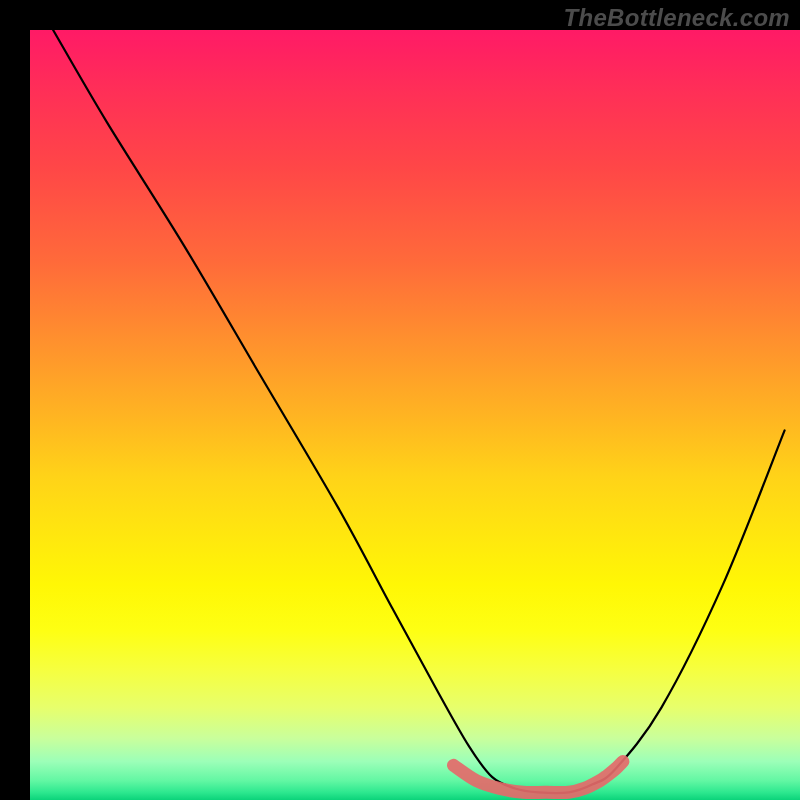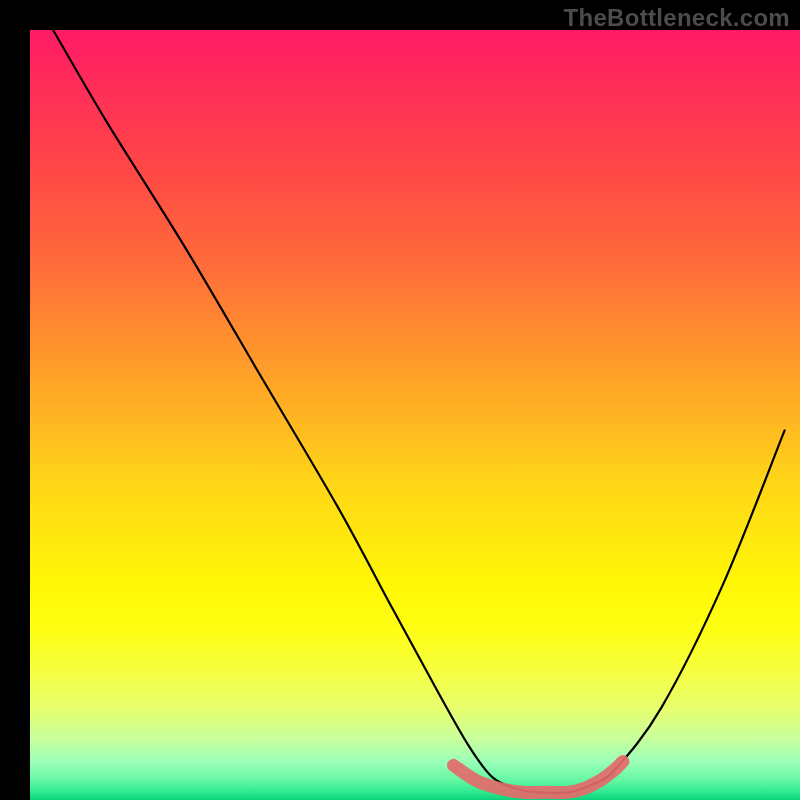--- a/index.html
+++ b/index.html
@@ -9,20 +9,21 @@
     height: 800px;
     background: #000;
     overflow: hidden;
     font-family: Arial, Helvetica, sans-serif;
   }
   .frame {
     position: relative;
     width: 800px;
     height: 792px;
     background: #000;
+    font-style: italic;
   }
   .watermark {
     position: absolute;
     top: 4px;
     right: 10px;
     font-size: 24px;
     font-weight: 600;
     color: #4c4c4c;
     z-index: 10;
     letter-spacing: 0.3px;

